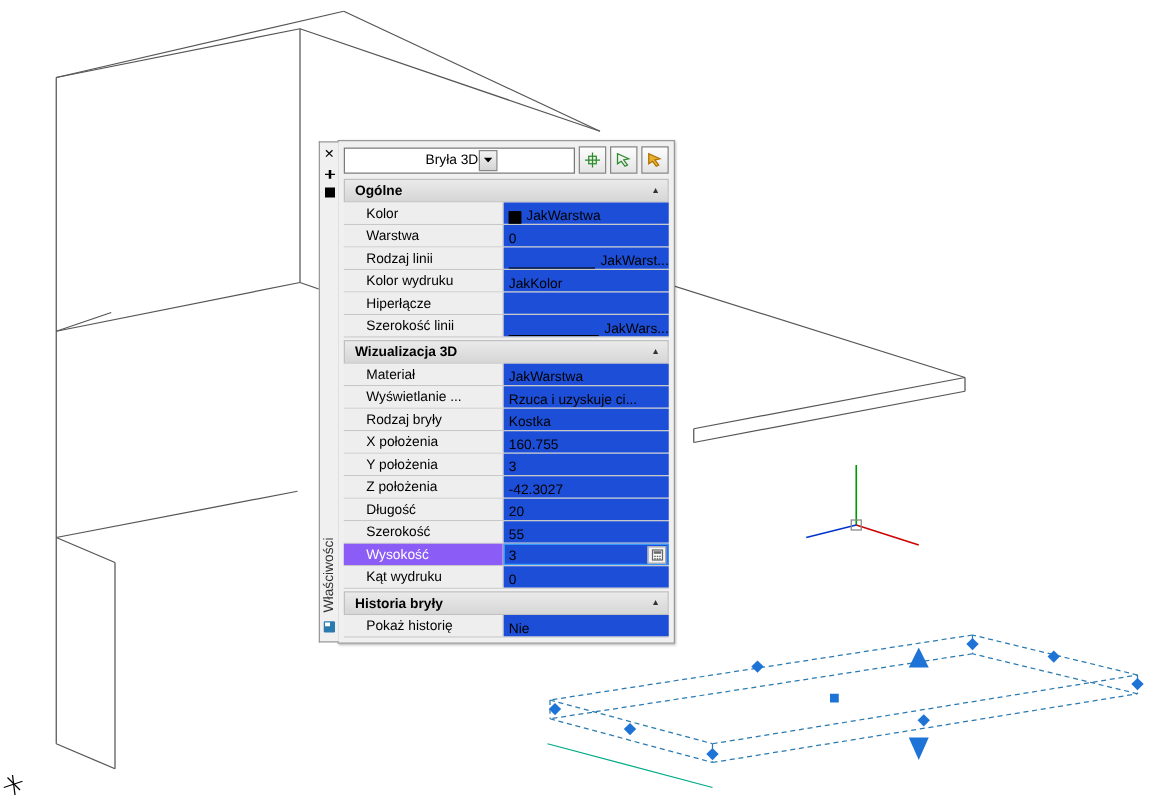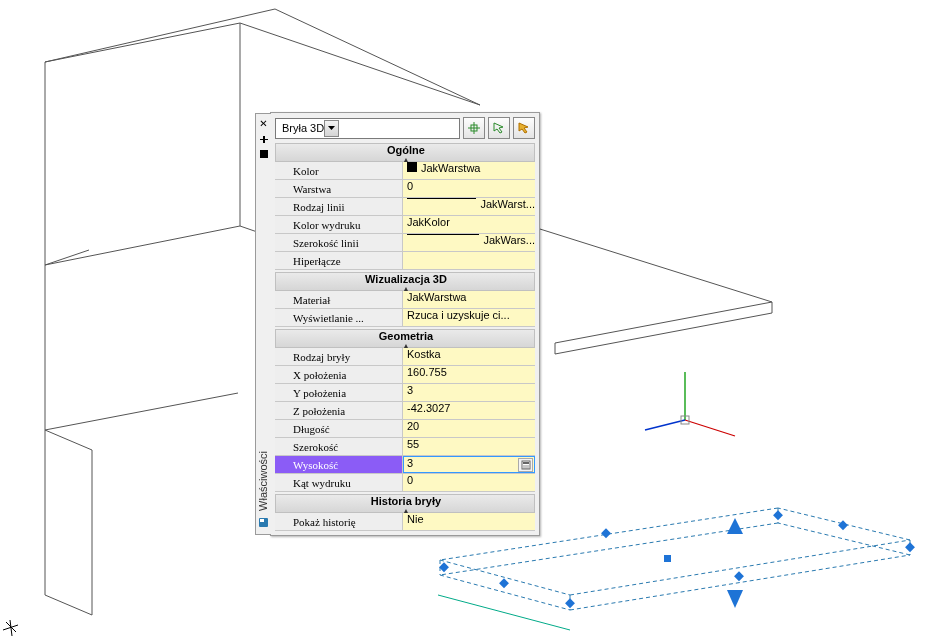--- a/index.html
+++ b/index.html
@@ -74,21 +74,21 @@
     margin-bottom: 4px;
   }
   .dropdown {
     flex: 1;
     height: 21px;
     background: #fff;
     border: 1px solid #7a7a7a;
     display: flex;
     align-items: center;
     padding: 0 3px 0 6px;
-    justify-content: flex-start;
+    justify-content: center;
     cursor: pointer;
   }
   .dropdown .arrow {
     width: 15px; height: 17px;
     background: linear-gradient(#f4f4f4,#d4d4d4);
     border: 1px solid #888;
     display:flex;align-items:center;justify-content:center;
   }
   .tool-btn {
     width: 22px; height: 22px;
@@ -100,47 +100,45 @@
 
   .section-header {
     background: linear-gradient(#eaeaea,#d6d6d6);
     border: 1px solid #c0c0c0;
     height: 19px;
     display:flex;align-items:center;justify-content:space-between;
     padding: 0 6px 0 8px;
     font-weight: bold;
     cursor: pointer;
     margin-top: 2px;
-    flex-direction: column;
   }
   .section-header .coll {
     font-size: 7px;
     color: #333;
   }
 
   .prop-row {
     display: flex;
     height: 18px;
     border-bottom: 1px solid #c8c8c8;
   }
   .prop-label {
     width: 128px;
     padding-left: 18px;
     background: #eeeeee;
     border-right: 1px solid #c8c8c8;
     display:flex;align-items:center;
     white-space: nowrap;
     overflow: hidden;
-    font-family: Liberation Serif, serif;
   }
   .prop-value {
     flex: 1;
     padding-left: 4px;
-    background: #fef9c3;
-    display:flex;align-items:flex-start;
+    background: #1d4ed8;
+    display:flex;align-items:flex-end;
     white-space: nowrap;
     overflow: hidden;
     position: relative;
   }
   .prop-value.line .linesamp {
     flex:1;height:1px;background:#000;margin-right:4px;
   }
   .prop-value .swatch {
     width:10px;height:10px;background:#000;margin-right:4px;
     border:1px solid #000;
@@ -315,48 +313,44 @@
       <div class="prop-value line">
           <span class="linesamp"></span>
           <span>JakWarst...</span>
         </div>
     </div>
     <div class="prop-row">
       <div class="prop-label">Kolor wydruku</div>
       <div class="prop-value">JakKolor</div>
     </div>
     <div class="prop-row">
+      <div class="prop-label">Hiperłącze</div>
+      <div class="prop-value"></div>
+    </div>
+    <div class="prop-row">
       <div class="prop-label">Szerokość linii</div>
       <div class="prop-value line">
           <span class="linesamp"></span>
           <span>JakWars...</span>
         </div>
     </div>
-    <div class="prop-row">
-      <div class="prop-label">Hiperłącze</div>
-      <div class="prop-value"></div>
-    </div>
 
     <div class="section-header">
       <span>Wizualizacja 3D</span>
       <span class="coll">▲</span>
     </div>
     <div class="prop-row">
       <div class="prop-label">Materiał</div>
       <div class="prop-value">JakWarstwa</div>
     </div>
     <div class="prop-row">
       <div class="prop-label">Wyświetlanie ...</div>
       <div class="prop-value">Rzuca i uzyskuje ci...</div>
     </div>
 
-    <div class="section-header">
-      <span>Geometria</span>
-      <span class="coll">▲</span>
-    </div>
     <div class="prop-row">
       <div class="prop-label">Rodzaj bryły</div>
       <div class="prop-value">Kostka</div>
     </div>
     <div class="prop-row">
       <div class="prop-label">X położenia</div>
       <div class="prop-value">160.755</div>
     </div>
     <div class="prop-row">
       <div class="prop-label">Y położenia</div>

